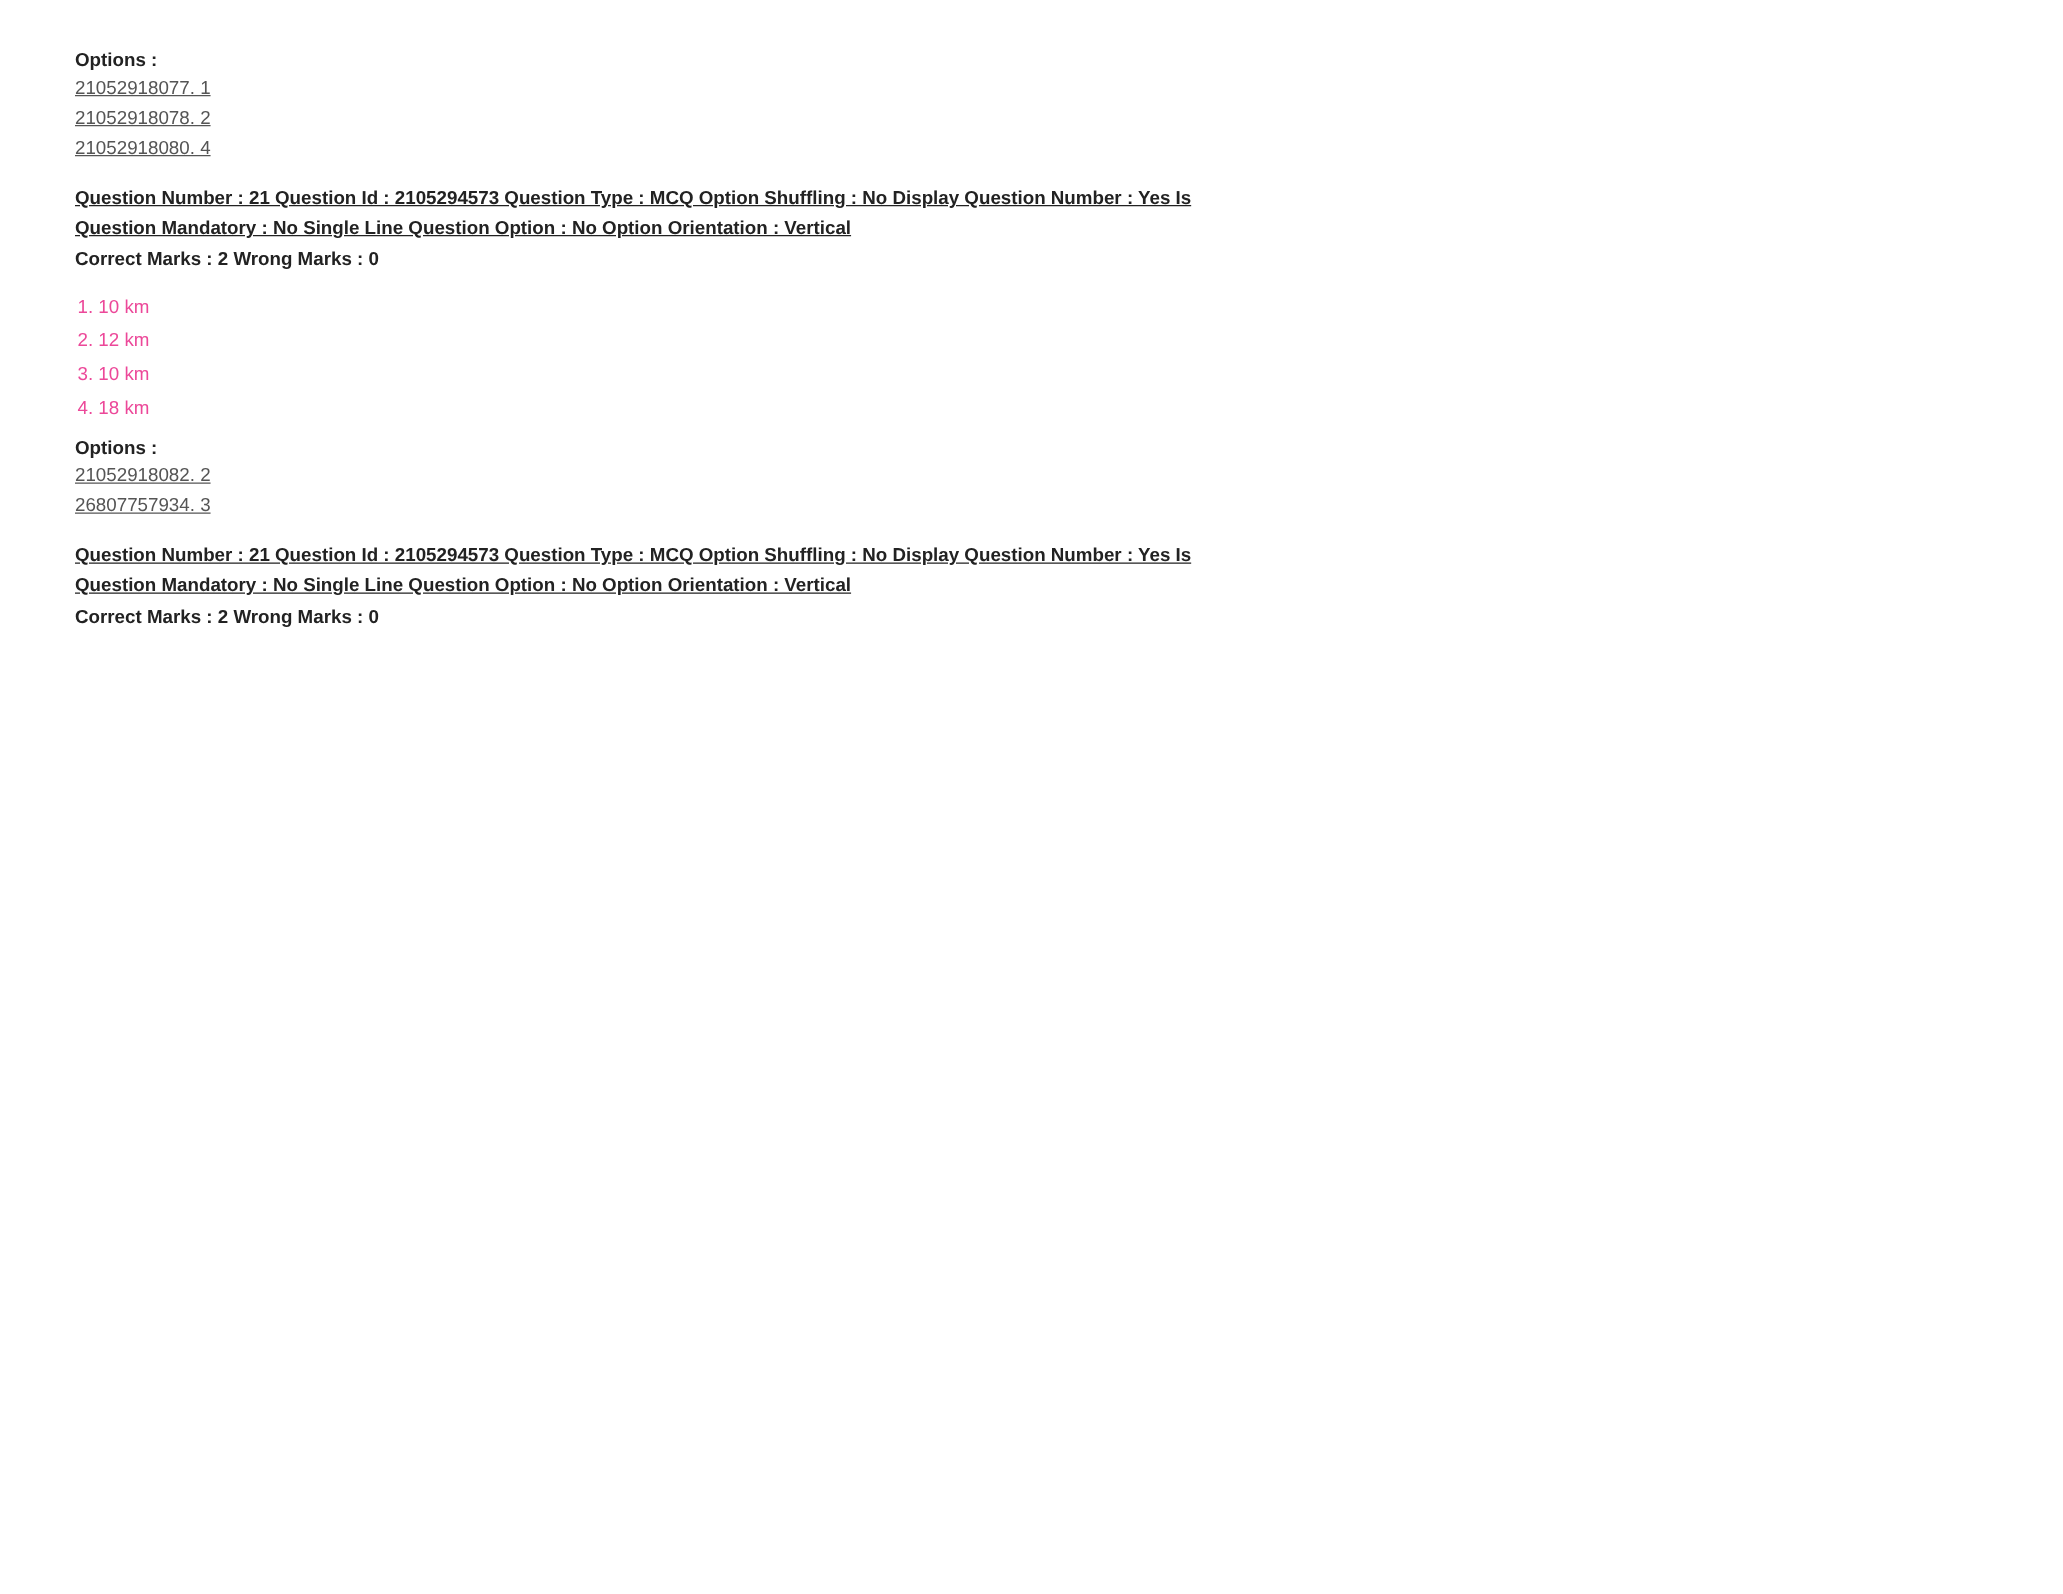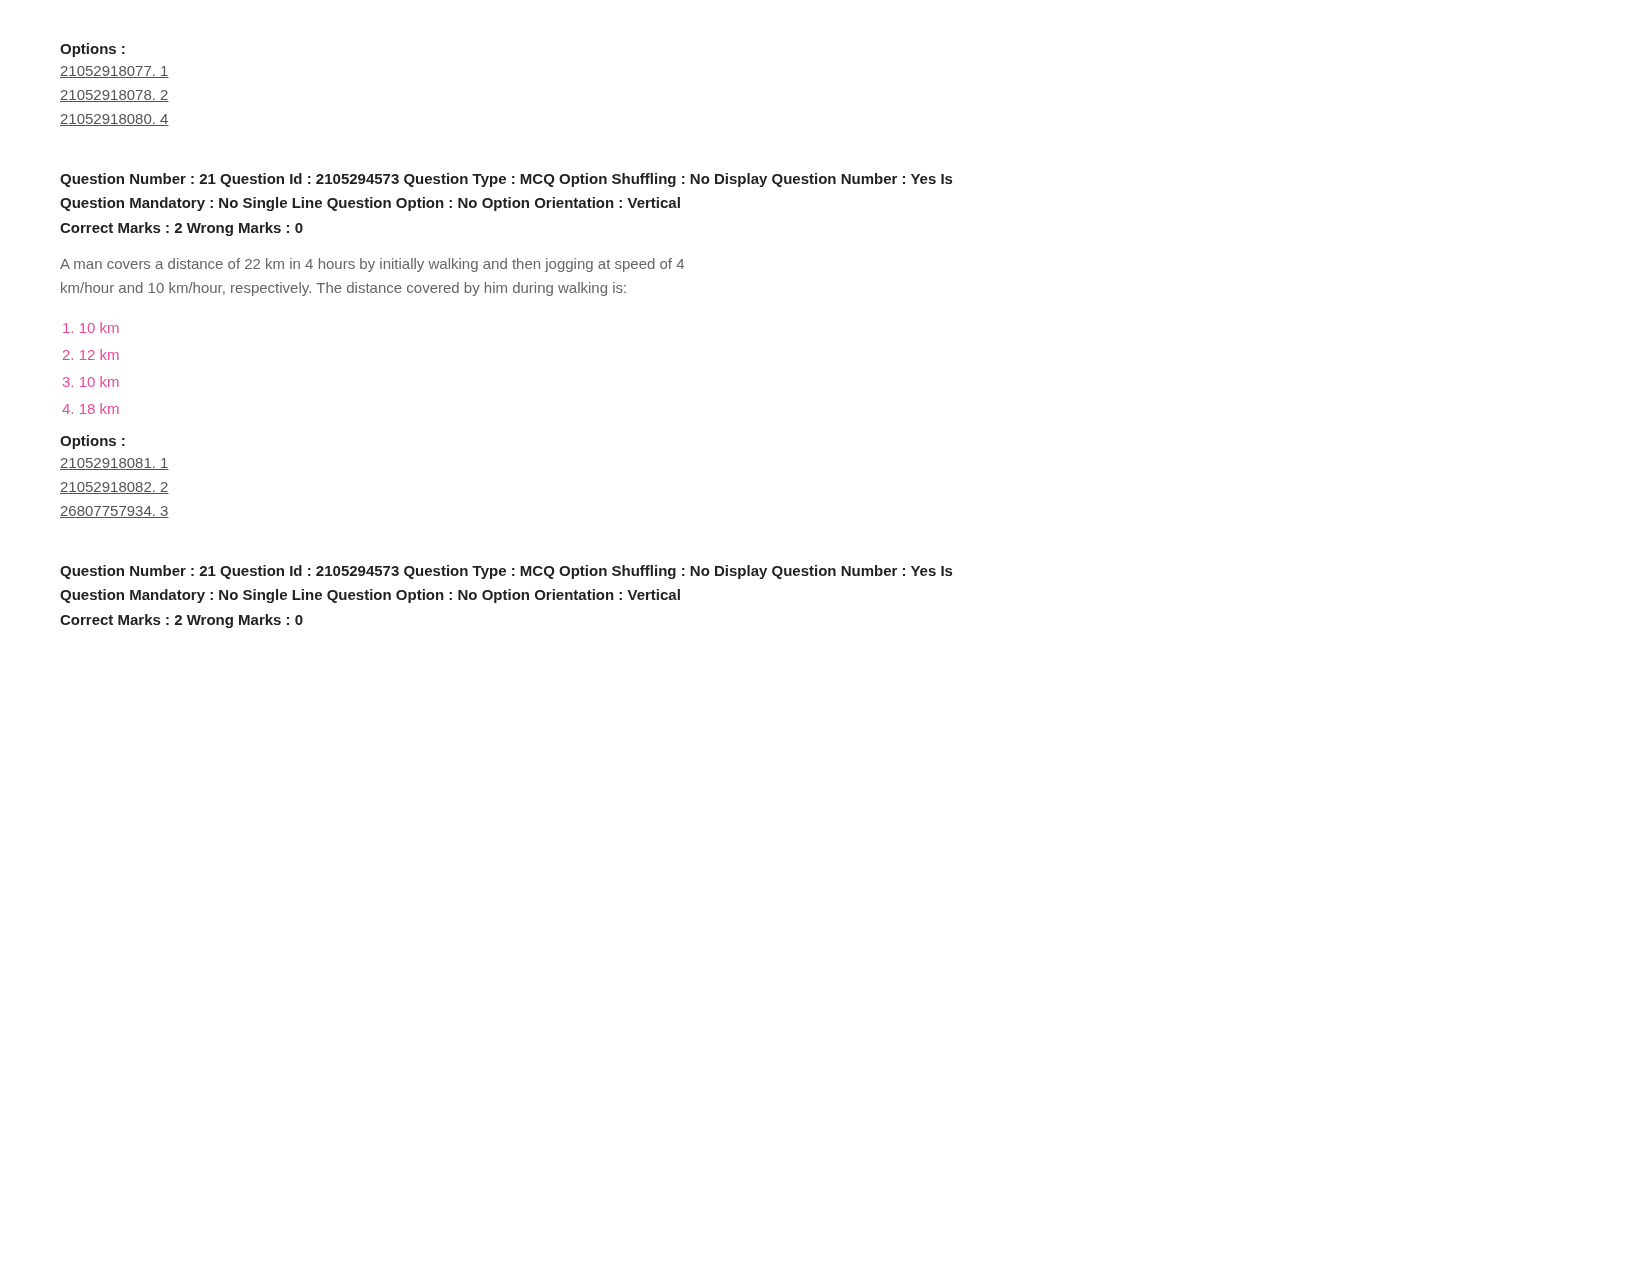--- a/index.html
+++ b/index.html
@@ -20,23 +20,24 @@
       font-weight: bold;
       margin-bottom: 2px;
     }
     .option-item {
       color: #555555;
       line-height: 1.6;
       text-decoration: underline;
     }
     .question-meta {
       font-weight: bold;
-      margin-top: 36px;
+      margin-top: 16px;
       margin-bottom: 4px;
       line-height: 1.6;
+      text-decoration: underline;
     }
     .marks-line {
       font-weight: bold;
       margin-bottom: 16px;
     }
     .question-text {
       color: #666666;
       line-height: 1.6;
       margin-bottom: 14px;
       max-width: 900px;
@@ -60,32 +61,27 @@
   <div class="option-item">21052918080. 4</div>
 </div>
 
 <div class="section">
   <div class="question-meta">
     <span>Question Number : 21 Question Id : 2105294573 Question Type : MCQ Option Shuffling : No Display Question Number : Yes Is</span><br>
     <span>Question Mandatory : No Single Line Question Option : No Option Orientation : Vertical</span>
   </div>
   <div class="marks-line">Correct Marks : 2 Wrong Marks : 0</div>
 
-  <div class="question-text">
-    <span>A man covers a distance of 22 km in 4 hours by initially walking and then jogging at speed of 4</span><br>
-    <span>km/hour and 10 km/hour, respectively. The distance covered by him during walking is:</span>
-  </div>
 
   <div class="answer-option">1. 10 km</div>
   <div class="answer-option">2. 12 km</div>
   <div class="answer-option">3. 10 km</div>
   <div class="answer-option">4. 18 km</div>
 
   <div class="options-label" style="margin-top:10px;">Options :</div>
-  <div class="option-item">21052918081. 1</div>
   <div class="option-item">21052918082. 2</div>
   <div class="option-item">26807757934. 3</div>
 </div>
 
 <div class="section">
   <div class="question-meta">
     <span>Question Number : 21 Question Id : 2105294573 Question Type : MCQ Option Shuffling : No Display Question Number : Yes Is</span><br>
     <span>Question Mandatory : No Single Line Question Option : No Option Orientation : Vertical</span>
   </div>
   <div class="marks-line">Correct Marks : 2 Wrong Marks : 0</div>

